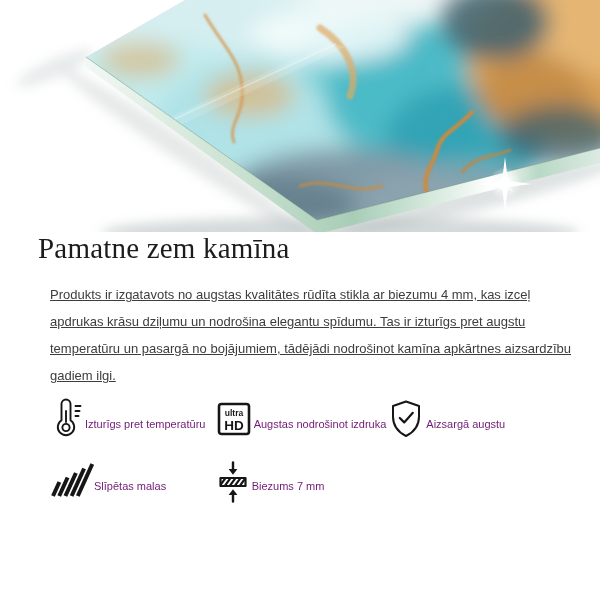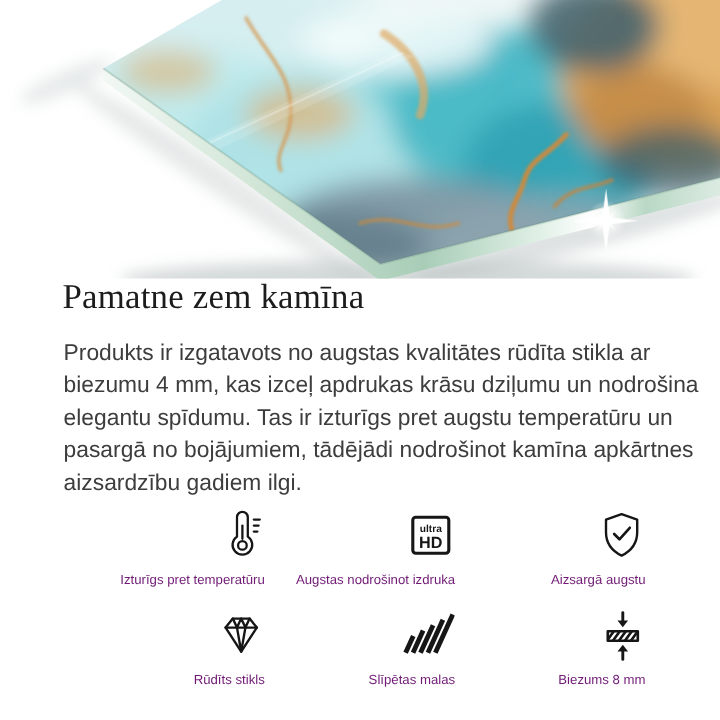--- a/index.html
+++ b/index.html
@@ -2,33 +2,33 @@
 <html><head>
 <meta charset="utf-8">
 <style>
   html,body{margin:0;padding:0;}
   body{
     width:600px;height:600px;background:#ffffff;overflow:hidden;
     font-family:"Liberation Sans", sans-serif;color:#2d2d2d;
     -webkit-font-smoothing:antialiased;
   }
   .hero{display:block;width:600px;height:232px;}
-  .content{padding:0 52px;}
+  .content{padding:0 38px;}
   h1{
     font-family:"Liberation Serif", serif;font-weight:400;color:#1c1c1c;
     font-size:29px;line-height:36px;margin:-2px 0 0 0;letter-spacing:.2px;
   }
   .desc{
-    margin:15px 0 0 1px;width:534px;font-size:19px;line-height:27px;color:#3d3d3d;
+    margin:15px 0 0 12px;width:534px;font-size:13px;line-height:27px;color:#3d3d3d;text-decoration:underline;
   }
   .features{
     display:grid;grid-template-columns:repeat(3,1fr);
     padding:0 10px;margin-top:7px;row-gap:16px;
   }
-  .feature{display:flex;flex-direction:column;align-items:flex-end;}
+  .feature{display:flex;flex-direction:row;align-items:center;}
   .icon-wrap{height:46px;display:flex;align-items:center;justify-content:center;}
   .feature-label{margin-top:9px;font-size:11px;color:#701a75;white-space:nowrap;}
   .ico{stroke:#161616;fill:none;stroke-width:2;stroke-linecap:round;stroke-linejoin:round;}
   .ico .fillme{fill:#161616;stroke:none;}
   .ico text{stroke:none;fill:#161616;font-family:"Liberation Sans",sans-serif;font-weight:bold;}
 </style>
 </head>
 <body>
 
 <svg class="hero" viewBox="0 0 600 232" xmlns="http://www.w3.org/2000/svg">
@@ -147,31 +147,20 @@
     <div class="feature">
       <div class="icon-wrap">
         <svg class="ico" width="40" height="42" viewBox="0 0 40 42">
           <path d="M20 3.5 L33 8 V18.5 C33 27.5 27.5 34.3 20 38 C12.5 34.3 7 27.5 7 18.5 V8 Z" stroke-width="2"></path>
           <path d="M13.8 20 L18.2 24.4 L26.8 14.8" stroke-width="2.2"></path>
         </svg>
       </div>
       <div class="feature-label">Aizsargā augstu</div>
     </div>
 
-    <div class="feature">
-      <div class="icon-wrap">
-        <svg class="ico" width="40" height="38" viewBox="0 0 40 38">
-          <path d="M7 13 L13 5.5 H27 L33 13 L20 33 Z" stroke-width="2"></path>
-          <path d="M7 13 H33" stroke-width="2"></path>
-          <path d="M13 5.5 L16.5 13 L20 5.5 L23.5 13 L27 5.5" stroke-width="2"></path>
-          <path d="M16.5 13 L20 33 M23.5 13 L20 33" stroke-width="2"></path>
-        </svg>
-      </div>
-      <div class="feature-label">Rūdīts stikls</div>
-    </div>
 
     <div class="feature">
       <div class="icon-wrap">
         <svg class="ico" width="46" height="40" viewBox="0 0 46 40">
           <g stroke-width="4" stroke-linecap="butt">
             <path d="M5 35 L11.4 21"></path>
             <path d="M11.2 35 L19.6 16.5"></path>
             <path d="M17.4 35 L27.9 12"></path>
             <path d="M23.6 35 L36.1 7.5"></path>
             <path d="M29.8 35 L44.3 3"></path>
@@ -192,17 +181,17 @@
           <rect x="6.5" y="19" width="25" height="8" stroke-width="2.2"></rect>
           <g clip-path="url(#barclip)" stroke-width="2.2" stroke-linecap="butt">
             <path d="M5 28 L13 17 M10 28 L18 17 M15 28 L23 17 M20 28 L28 17 M25 28 L33 17"></path>
           </g>
           <path d="M19 3.5 V10" stroke-width="2.4"></path>
           <polygon class="fillme" points="14.6,10 23.4,10 19,15.8"></polygon>
           <path d="M19 42.5 V36" stroke-width="2.4"></path>
           <polygon class="fillme" points="14.6,36 23.4,36 19,30.2"></polygon>
         </svg>
       </div>
-      <div class="feature-label">Biezums 8 mm</div>
+      <div class="feature-label">Biezums 7 mm</div>
     </div>
 
   </div>
 </div>
 
 </body></html>

